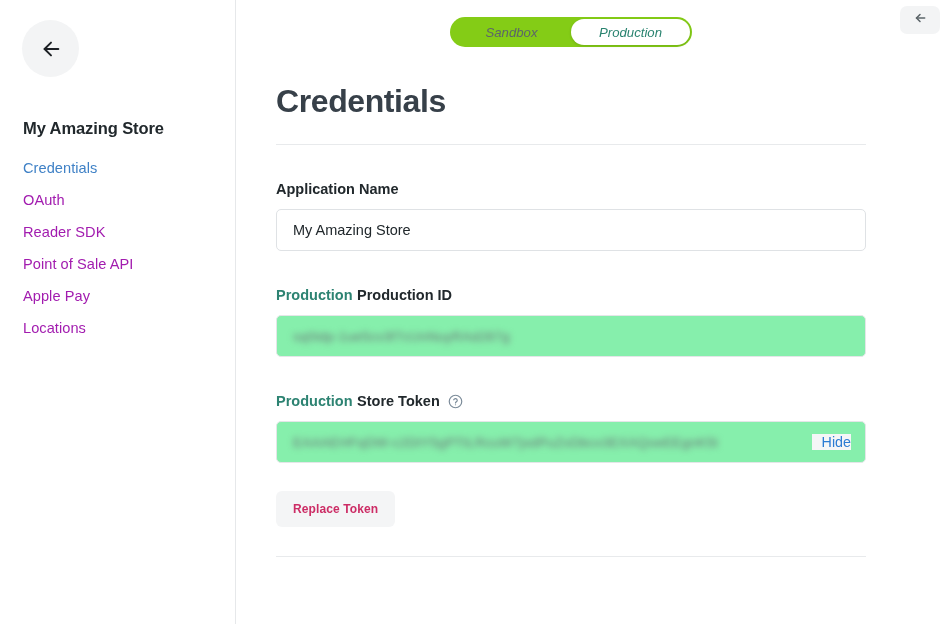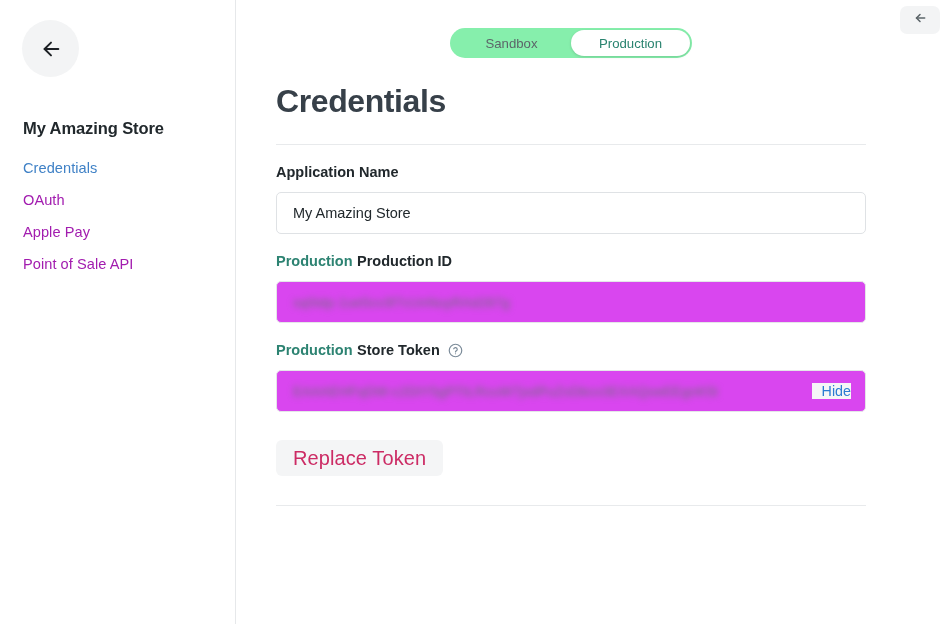--- a/index.html
+++ b/index.html
@@ -88,28 +88,29 @@
     display: flex;
     align-items: center;
     justify-content: center;
     cursor: pointer;
   }
 
   
   .env-toggle {
     position: absolute;
     left: 450px;
-    top: 28px;
+    top: 17px;
     width: 242px;
     height: 30px;
     border-radius: 16px;
-    background: #86efac;
+    background: #84cc16;
     display: flex;
     align-items: center;
     padding: 2px;
+    font-style: italic;
   }
   .env-opt {
     flex: 1;
     height: 26px;
     border-radius: 14px;
     display: flex;
     align-items: center;
     justify-content: center;
     font-size: 13.2px;
     color: #5c6569;
@@ -144,21 +145,21 @@
     height: 1px;
     background: #e8eaec;
     width: 590px;
     margin-top: 24px;
   }
 
   .field-label {
     font-size: 14.5px;
     font-weight: bold;
     color: #21282c;
-    margin-top: 19px;
+    margin-top: 36px;
     margin-bottom: 12px;
     display: flex;
     align-items: center;
   }
   .label-env {
     color: #2d8372;
     font-weight: bold;
     margin-right: 4.5px;
   }
 
@@ -176,21 +177,21 @@
     border-radius: 5px;
     background: #ffffff;
     display: flex;
     align-items: center;
     padding: 0 16px;
     font-size: 14.5px;
     color: #21282c;
   }
 
   .input-box.readonly {
-    background: #d946ef;
+    background: #86efac;
     border-color: #e4e6e8;
     justify-content: space-between;
     padding-right: 14px;
   }
 
   .blurred {
     color: #6b7277;
     font-size: 13.5px;
     filter: blur(3.4px);
     user-select: none;
@@ -217,22 +218,22 @@
     margin-top: 28px;
     display: inline-flex;
     align-items: center;
     justify-content: center;
     height: 36px;
     padding: 0 17px;
     border: none;
     border-radius: 6px;
     background: #f4f5f6;
     color: #cc2c65;
-    font-size: 20px;
-    font-weight: normal;
+    font-size: 12px;
+    font-weight: bold;
     font-family: "Liberation Sans", sans-serif;
     cursor: pointer;
     letter-spacing: 0.1px;
   }
 
   .bottom-divider {
     height: 1px;
     background: #e8eaec;
     width: 590px;
     margin-top: 29px;
@@ -252,22 +253,24 @@
           <polyline points="12 19 5 12 12 5"></polyline>
         </svg>
       </span>
     </div>
 
     <div class="store-title">My Amazing Store</div>
 
     <nav class="nav">
       <span class="nav-item active">Credentials</span>
       <span class="nav-item">OAuth</span>
+      <span class="nav-item">Reader SDK</span>
+      <span class="nav-item">Point of Sale API</span>
       <span class="nav-item">Apple Pay</span>
-      <span class="nav-item">Point of Sale API</span>
+      <span class="nav-item">Locations</span>
     </nav>
   </aside>
 
   <div class="topright-back">
     <span>
       <svg width="14" height="14" viewBox="0 0 24 24" fill="none" stroke="#5c6569" stroke-width="2.6" stroke-linecap="round" stroke-linejoin="round">
         <line x1="20" y1="12" x2="6" y2="12"></line>
         <polyline points="12 18 6 12 12 6"></polyline>
       </svg>
     </span>

